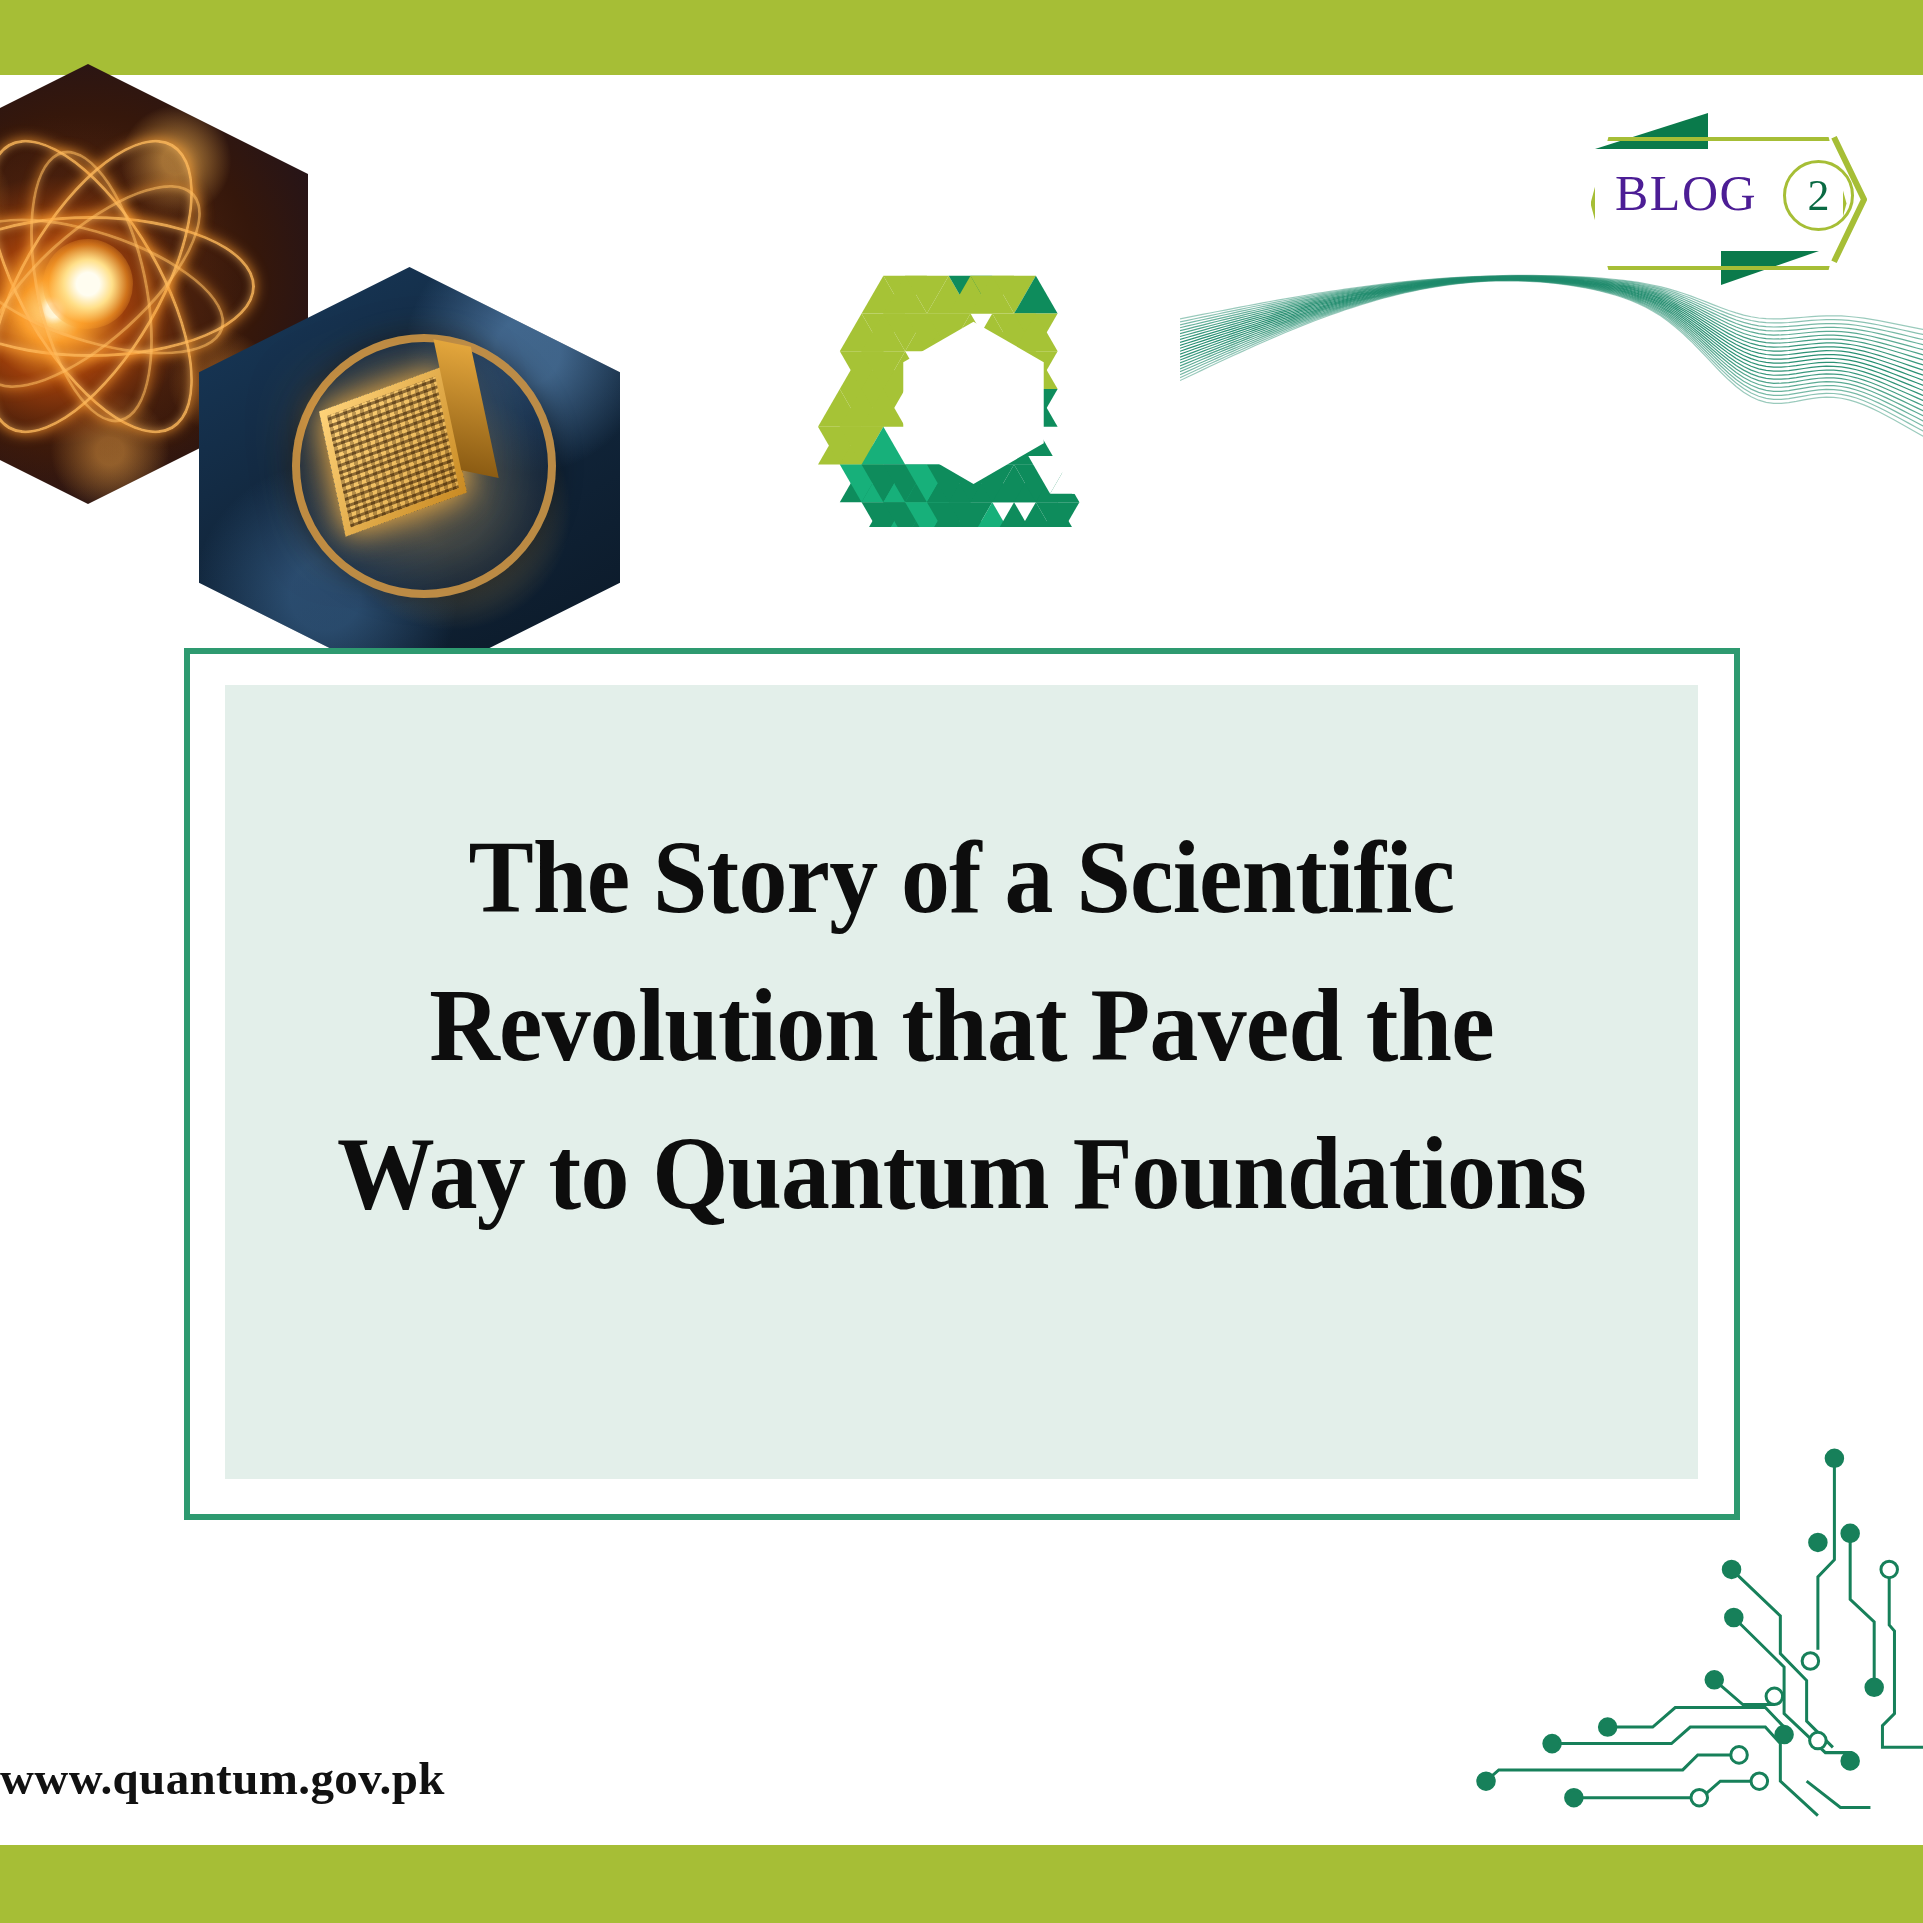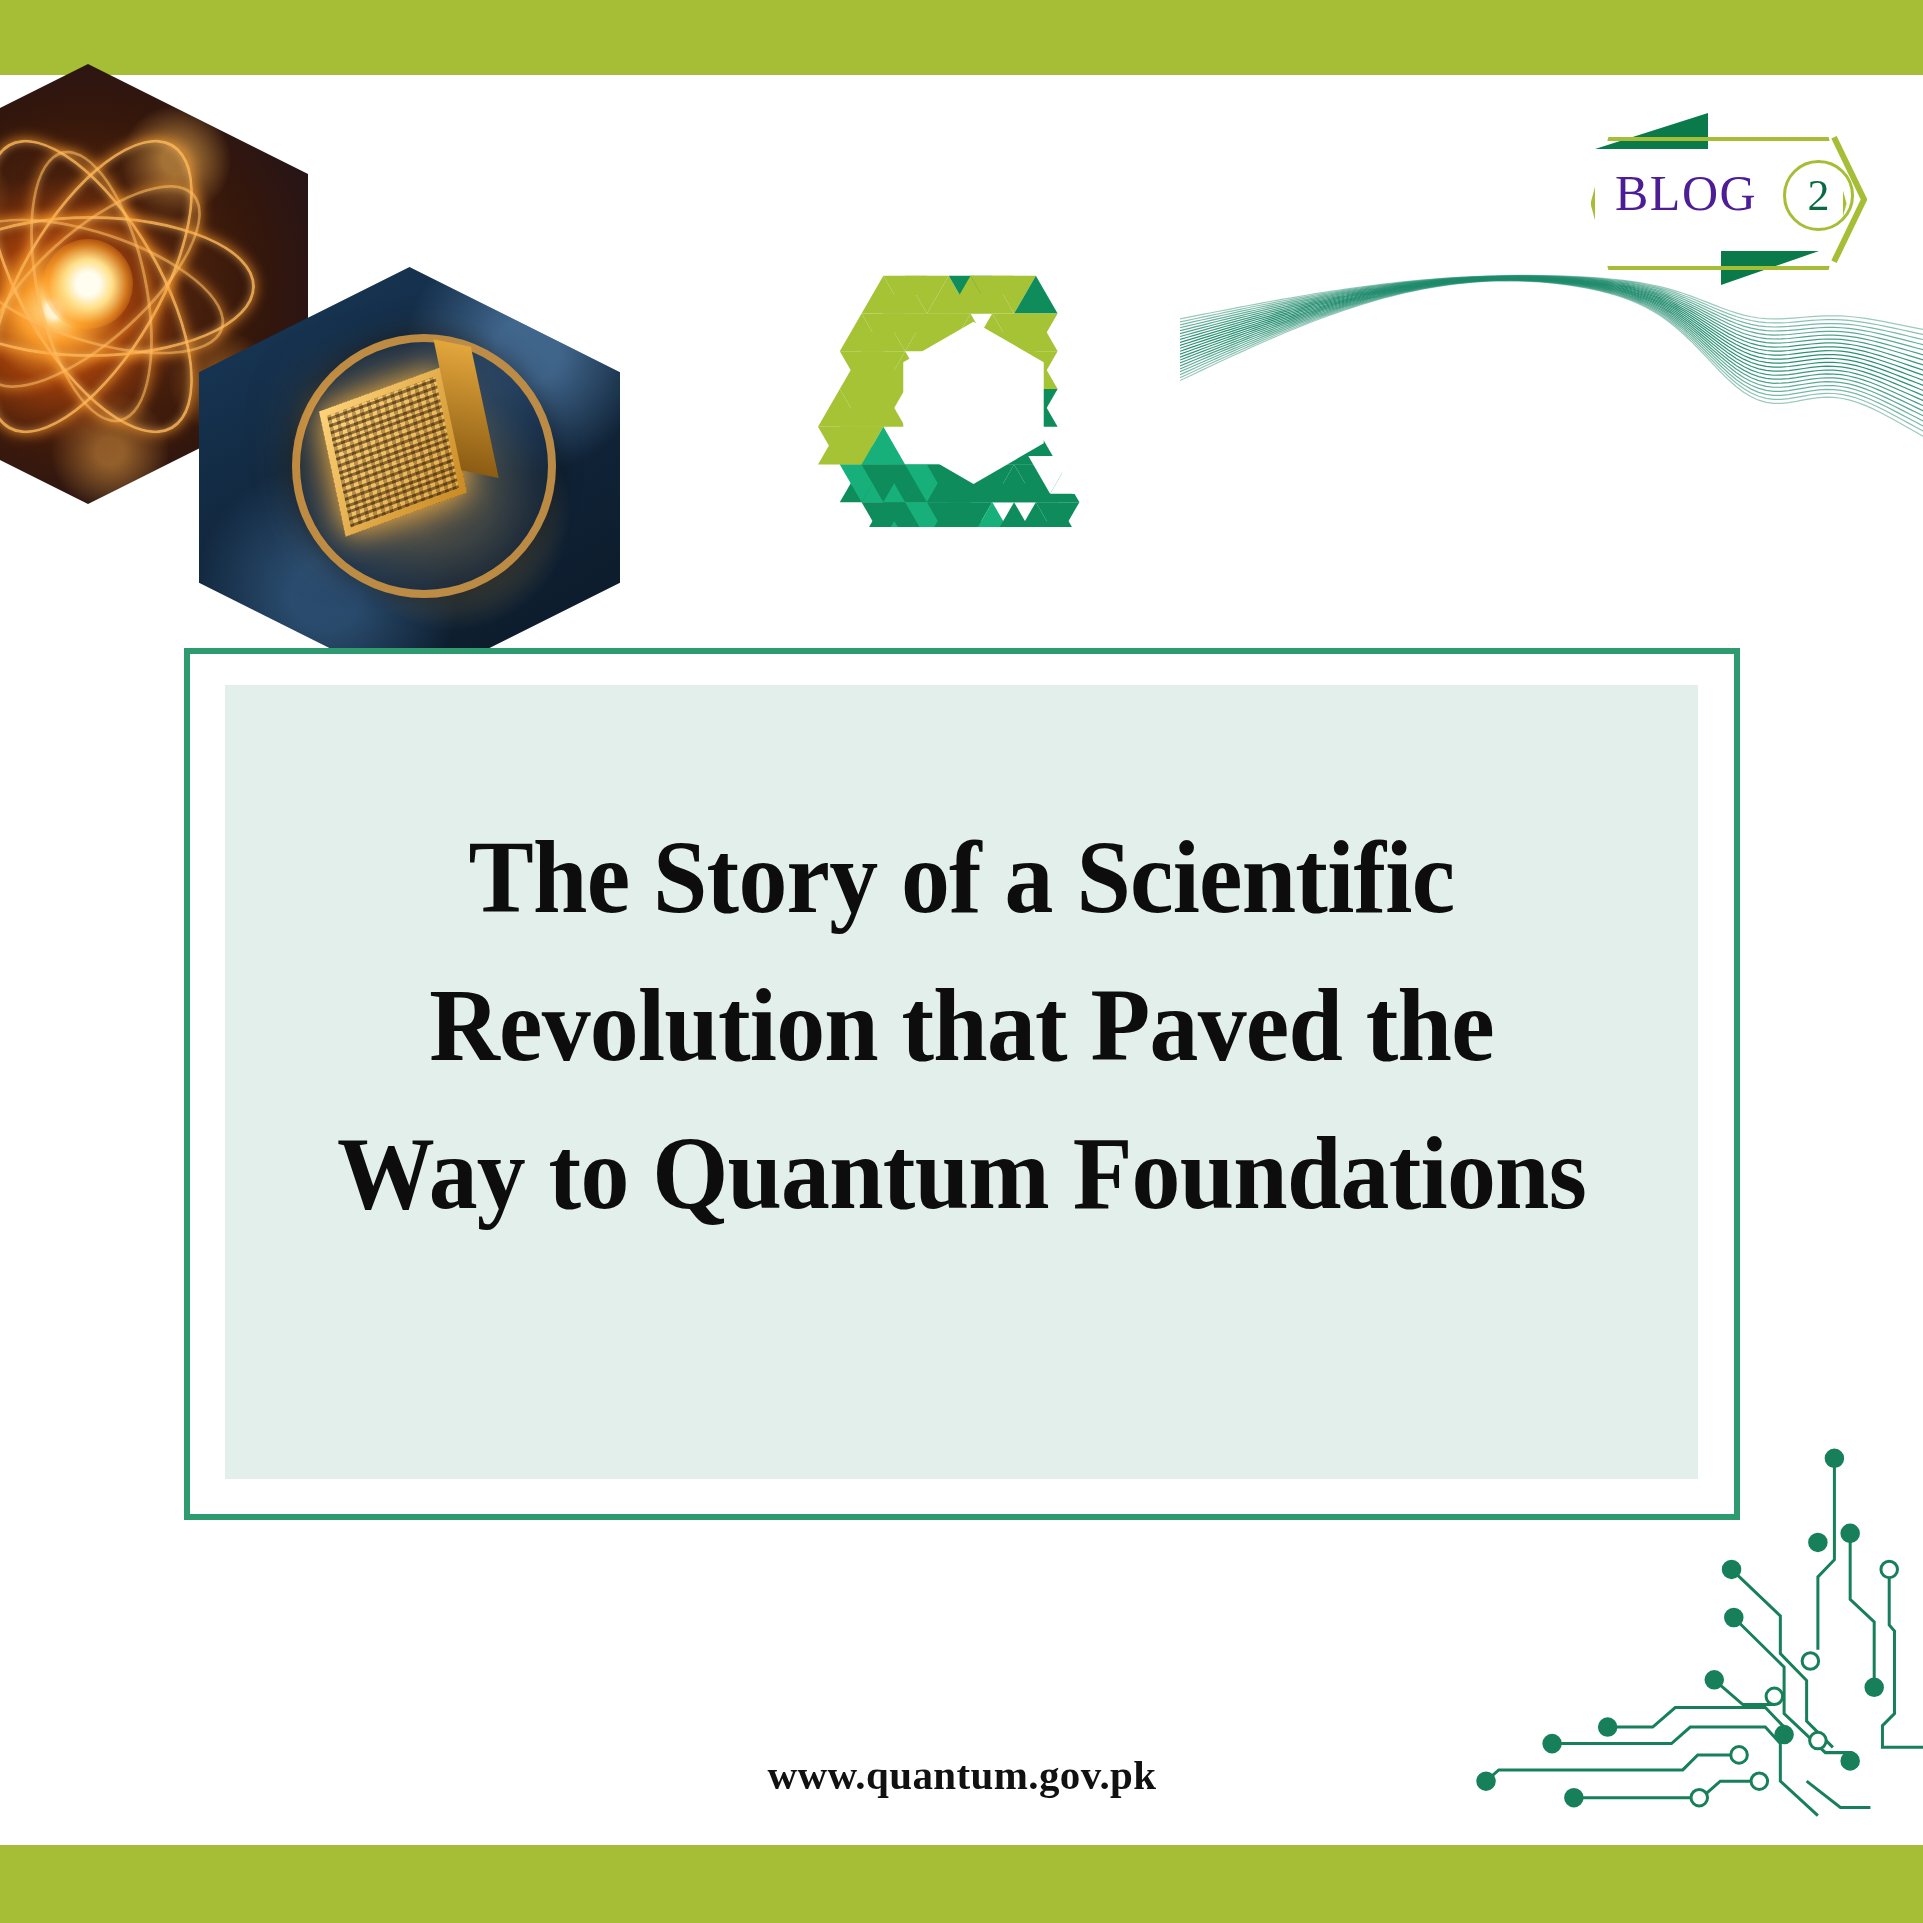--- a/index.html
+++ b/index.html
@@ -90,22 +90,22 @@
   #title-text{position:absolute;left:225px;top:685px;width:1473px;height:680px;
       display:flex;align-items:center;justify-content:flex-start;}
   #title-text h1{margin:0;padding:0 68px;text-align:center;color:#0d0d0d;
       font-family:"Liberation Serif",serif;font-weight:700;font-size:104px;line-height:1.42;
       letter-spacing:-0.8px;font-stretch:condensed;transform:scaleX(.94);}
 
   
   #circuit{position:absolute;left:1465px;top:1428px;width:458px;height:421px;}
 
   
-  #site-url{position:absolute;left:0;top:1751px;width:1924px;text-align:center;
-      font-family:"Liberation Serif",serif;font-weight:700;font-size:41px;color:#111;letter-spacing:0.4px;}
+  #site-url{position:absolute;left:0;top:1751px;width:1924px;
+      font-family:"Liberation Serif",serif;font-weight:700;font-size:47px;color:#111;letter-spacing:0.4px;}
 </style>
 </head>
 <body>
 
 <div id="poster">
 
   <div class="bar" id="top-bar"></div>
   <div class="bar" id="bottom-bar"></div>
 
   <svg id="waves" viewBox="0 0 990 720" preserveAspectRatio="none">

